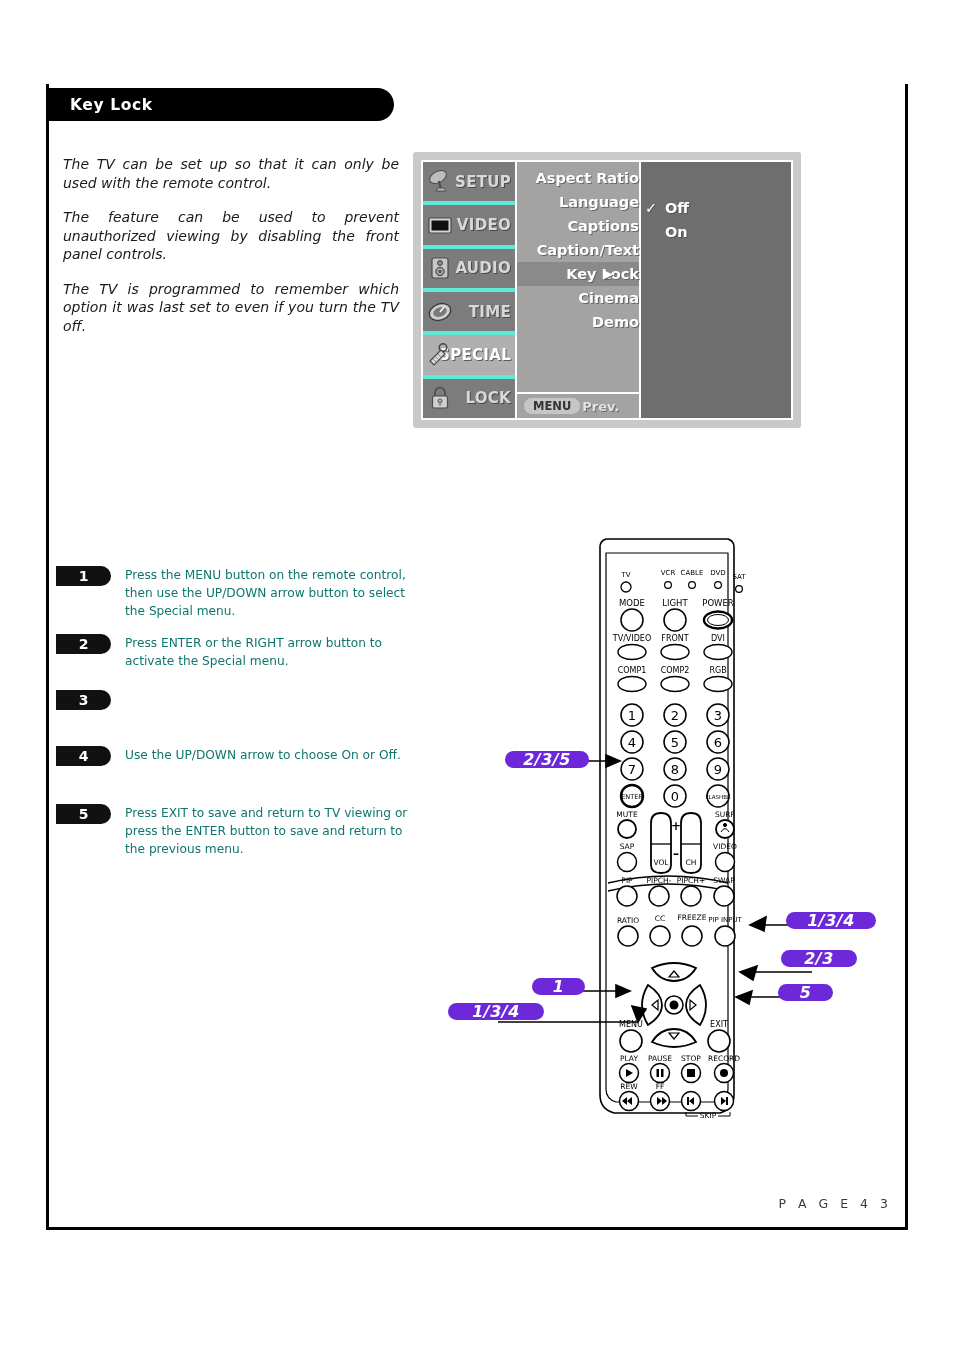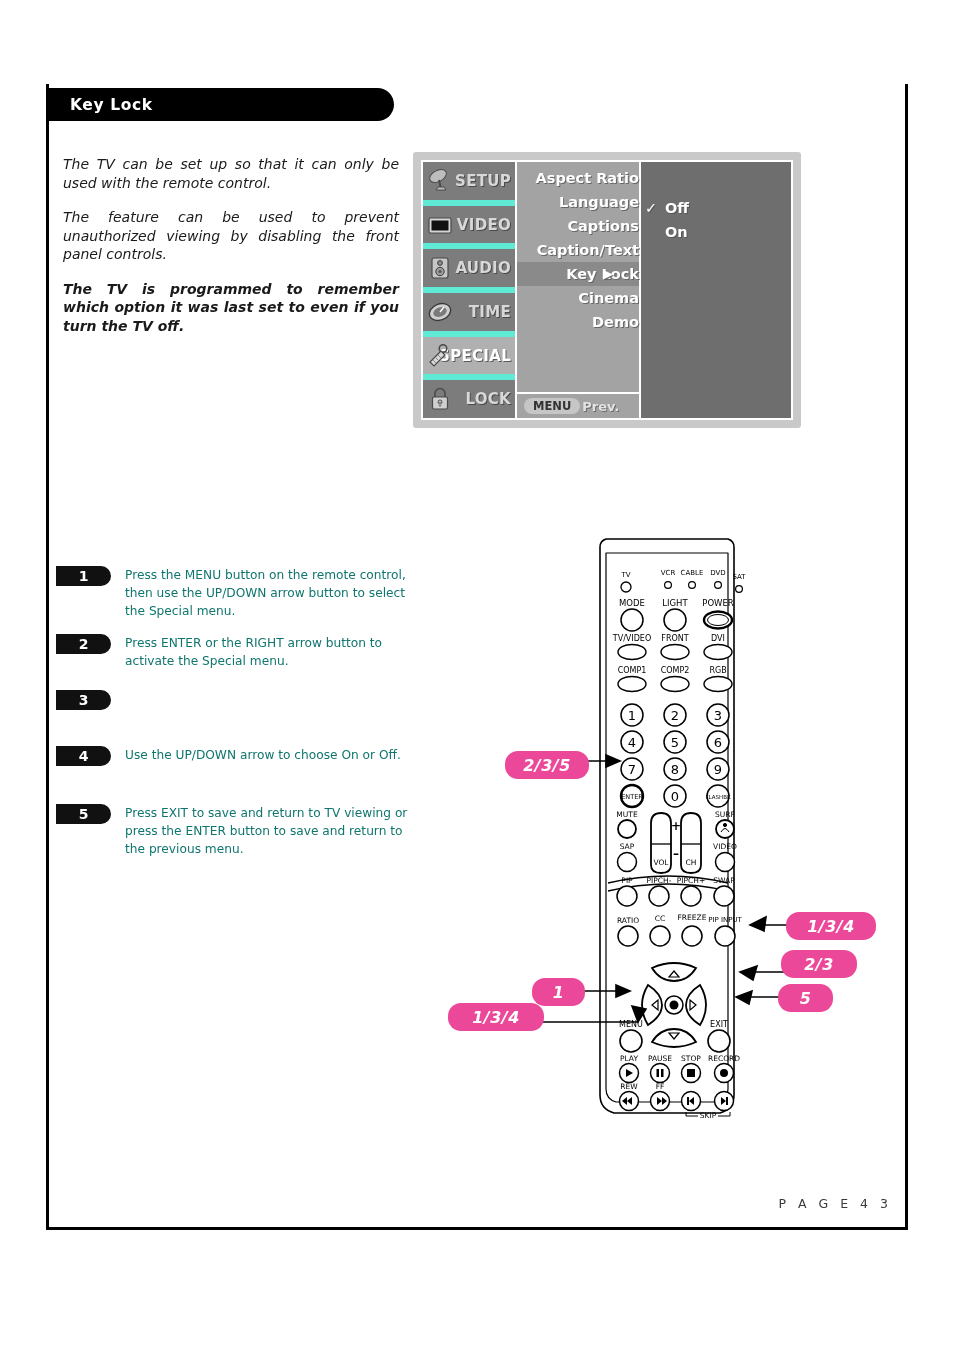--- a/index.html
+++ b/index.html
@@ -22,35 +22,35 @@
   }
   #title-banner .t{
     color:#fff;font-size:15.5px;font-weight:bold;margin-left:24px;letter-spacing:.6px;
   }
   
   #intro{
     position:absolute;left:63px;top:155px;width:336px;
     font-style:italic;font-size:14px;line-height:18.5px;color:#1a1a1a;
   }
   #intro p{margin:0 0 16px 0;text-align:justify;}
-  #intro p:last-child{margin-bottom:0;font-weight:bold;}
+  #intro p:last-child{margin-bottom:0;}
   
   #osd{
     position:absolute;left:413px;top:152px;width:388px;height:276px;
     background:#c9c9c9;padding:8px;box-sizing:border-box;
     border-radius:3px;
   }
   #osd-inner{position:relative;width:100%;height:100%;display:flex;}
   .osd-side{
     width:96px;background:#7c7c7c;display:flex;flex-direction:column;
     border:2px solid #fff;box-sizing:border-box;
   }
   .osd-side .row{
     flex:1;display:flex;align-items:center;justify-content:flex-end;
-    border-bottom:6px solid #5eead4;position:relative;padding-right:4px;
+    border-bottom:4px solid #5eead4;position:relative;padding-right:4px;
     box-sizing:border-box;
   }
   .osd-side .row:last-child{border-bottom:none;align-items:center;}
   .osd-side .row.active{background:#b0b0b0;}
   .osd-side .row .lbl{
     font-size:15px;font-weight:bold;color:#d8d8d8;letter-spacing:.3px;
     text-shadow:1px 1px 0 #4a4a4a;
   }
   .osd-side .row.active .lbl{color:#ffffff;text-shadow:1px 1px 0 #5a5a5a;}
   .osd-side .row .ic{
@@ -95,22 +95,22 @@
     border-radius:0 11px 11px 0;color:#fff;font-size:14px;font-weight:bold;
     display:flex;align-items:center;justify-content:center;
   }
   .step .txt{
     margin-left:69px;font-size:12.2px;line-height:18px;color:#0f766e;
   }
   
   #remote-wrap{position:absolute;left:440px;top:535px;width:514px;height:600px;}
   
   .callout{
-    position:absolute;background:#ec4899;color:#fff;border-radius:13px;
-    height:28px;display:flex;align-items:center;justify-content:center;
+    position:absolute;background:#6d28d9;color:#fff;border-radius:13px;
+    height:17px;display:flex;align-items:center;justify-content:center;
     font-size:16px;font-weight:bold;font-style:italic;letter-spacing:.5px;
   }
   
   #footer{
     position:absolute;right:62px;top:1196px;
     font-size:12.5px;letter-spacing:4px;color:#3a3a3a;
   }
 </style>
 </head>
 <body>

